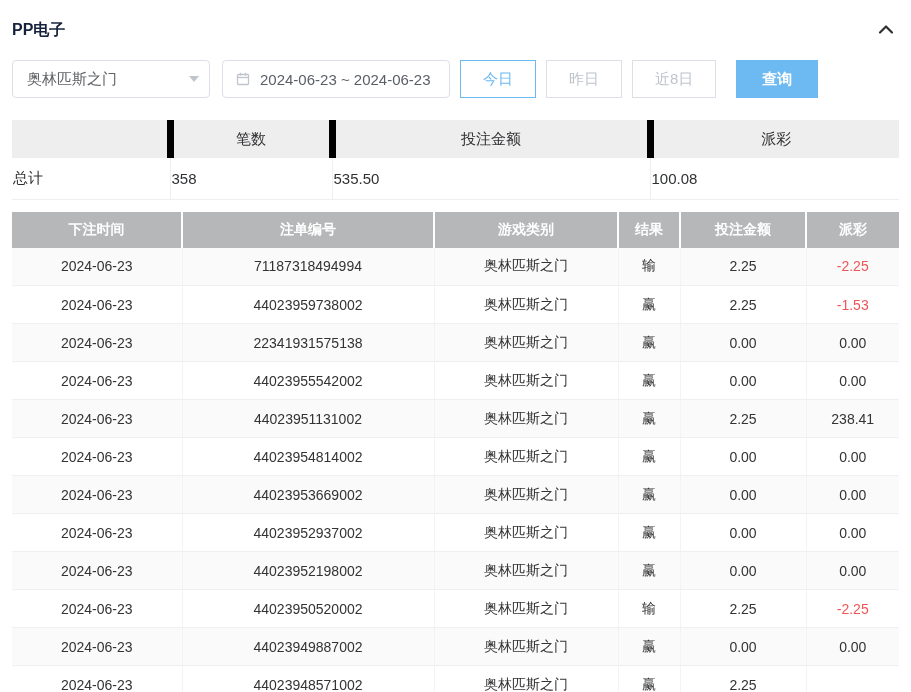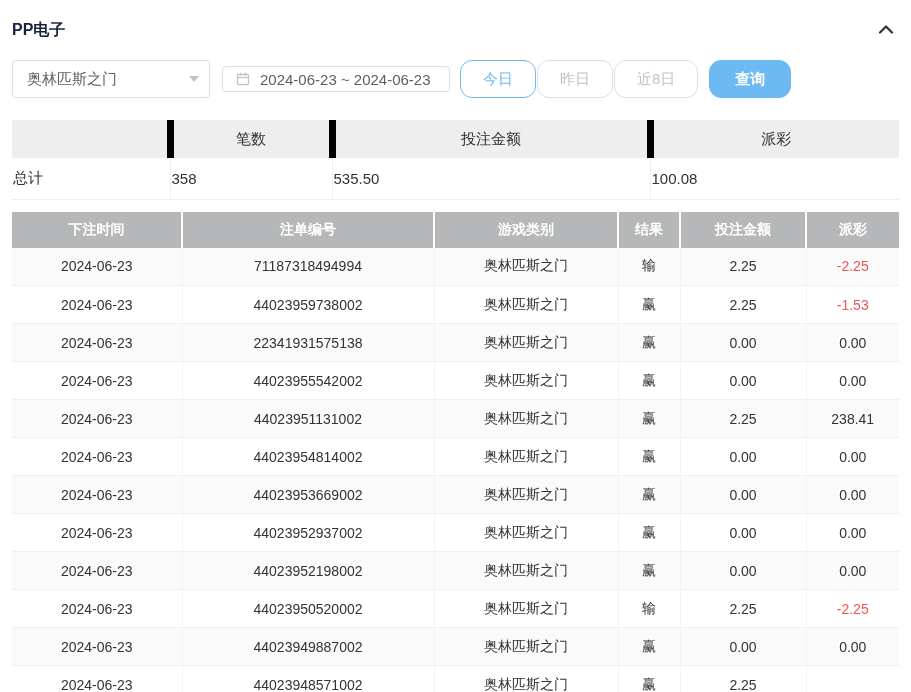--- a/index.html
+++ b/index.html
@@ -24,28 +24,28 @@
     display: flex; align-items: center; justify-content: space-between;
     padding: 0 10px 0 14px; font-size: 15px; color: #606266; background: #fff;
     margin-right: 12px; cursor: pointer;
   }
   .caret-down {
     width: 0; height: 0;
     border-left: 5px solid transparent; border-right: 5px solid transparent;
     border-top: 6px solid #c0c4cc;
   }
   .date-box {
-    width: 228px; height: 26px; border: 1px solid #dcdfe6; border-radius: 4px;
+    width: 228px; height: 38px; border: 1px solid #dcdfe6; border-radius: 4px;
     display: flex; align-items: center; gap: 9px; padding: 0 12px;
     font-size: 15px; color: #5a5e66; background: #fff; margin-right: 10px; cursor: pointer;
   }
   .btn {
-    height: 38px; border-radius: 12px; font-size: 15px; line-height: 36px;
+    height: 38px; border-radius: 0; font-size: 15px; line-height: 36px;
     background: #fff; border: 1px solid #dcdfe6; color: #bfc4cc;
-    padding: 0 22px; margin-right: 1px; font-family: inherit; cursor: pointer;
+    padding: 0 22px; margin-right: 10px; font-family: inherit; cursor: pointer;
   }
   .btn.active { border-color: var(--accent, #6db9f2); color: var(--accent, #6db9f2); }
   .btn.primary {
     background: var(--accent, #6db9f2); border-color: var(--accent, #6db9f2);
     color: #fff; margin-left: 10px; padding: 0 25px; font-weight: bold;
   }
 
   
   table { border-collapse: collapse; width: 887px; table-layout: fixed; }
 

